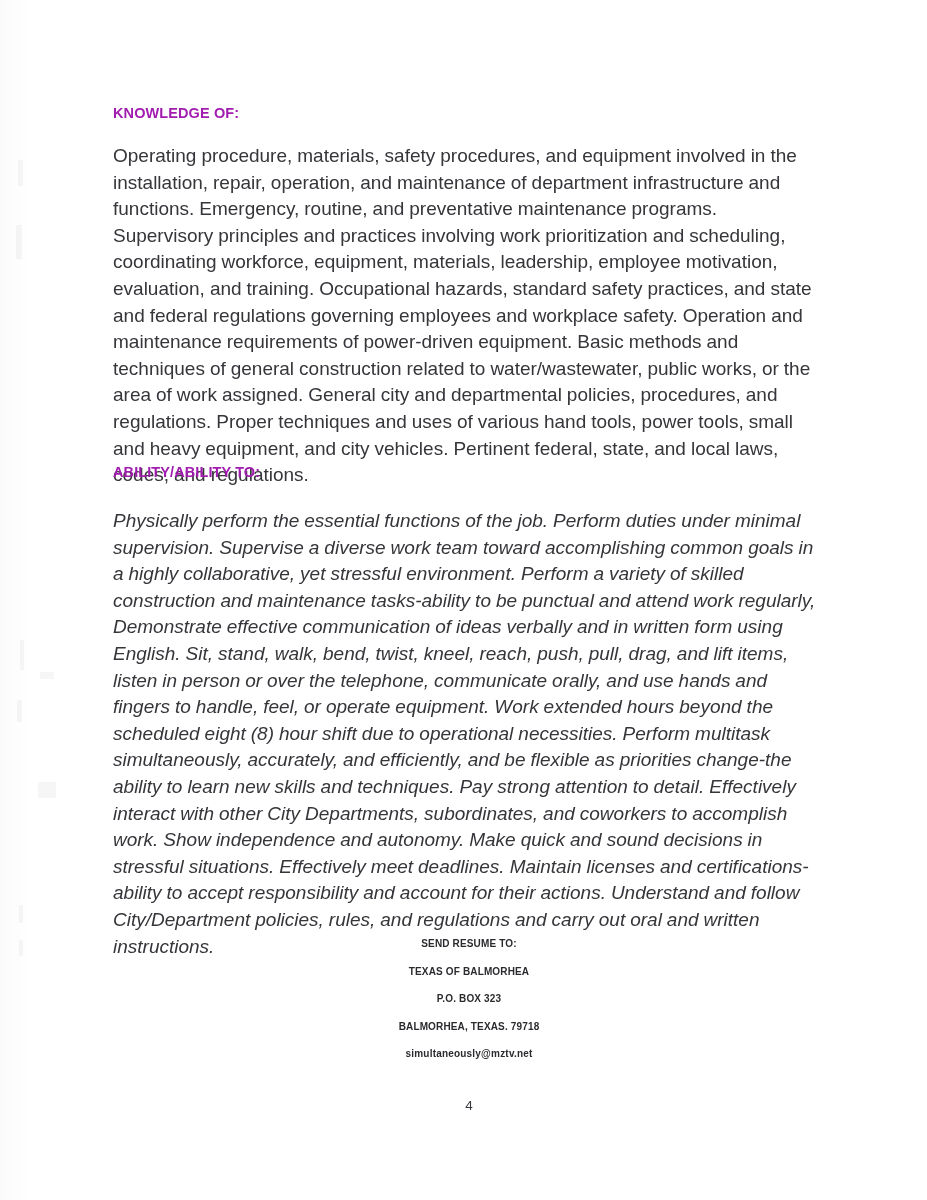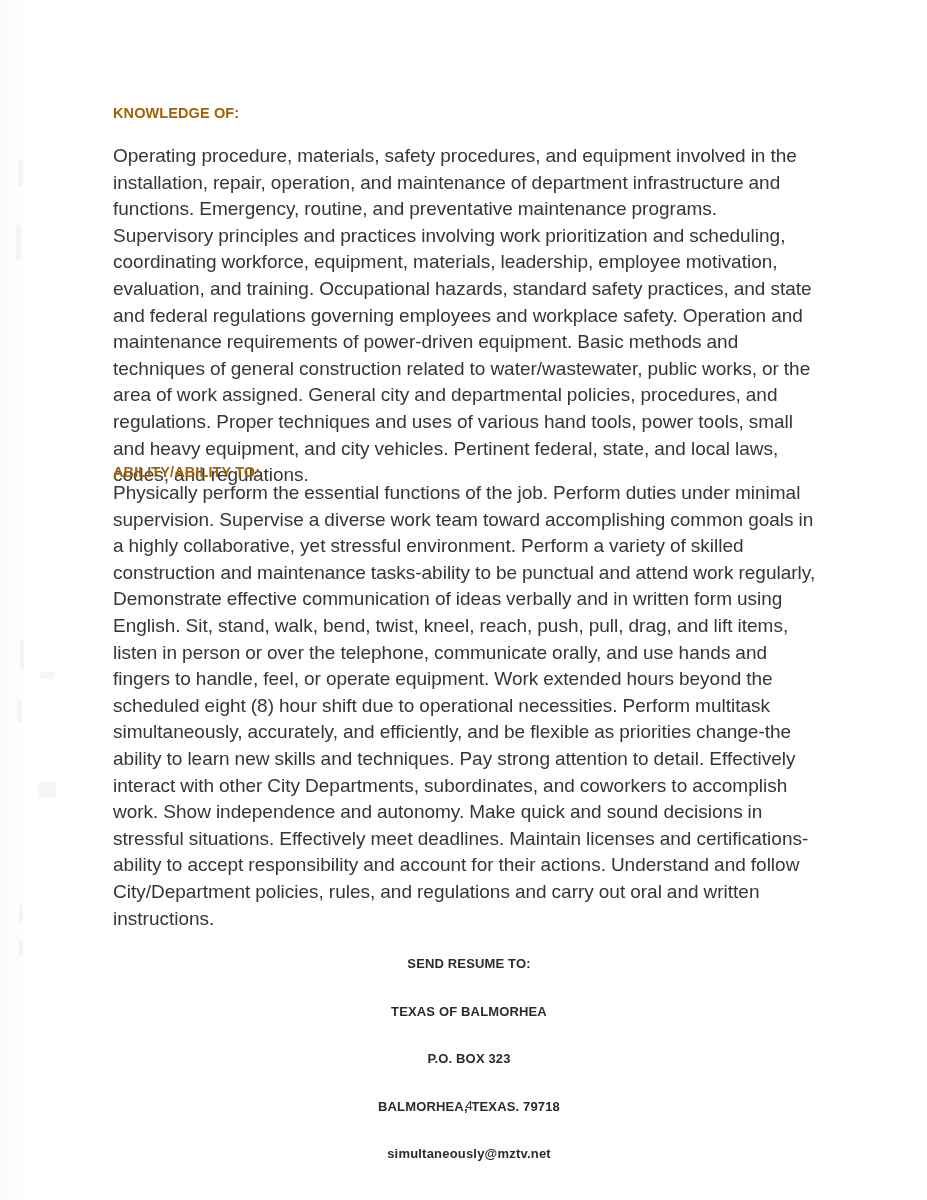--- a/index.html
+++ b/index.html
@@ -41,55 +41,54 @@
   .content {
     position: absolute;
     left: 113px;
     top: 0;
     width: 712px;
   }
 
   .section-heading {
     font-size: 14.5px;
     font-weight: bold;
-    color: #a16207;
+    color: #a21caf;
     letter-spacing: 0.1px;
     margin: 0;
   }
 
   .body-para {
     font-size: 19px;
     line-height: 26.6px;
     color: #35353a;
     margin: 0;
     text-align: left;
     word-spacing: -0.3px;
   }
 
   #knowledge-heading { position: absolute; top: 105px; }
   #knowledge-body    { position: absolute; top: 143px; width: 706px; }
 
   #skills-heading    { position: absolute; top: 464px; }
-  #skills-body       { position: absolute; top: 480px; width: 712px; }
+  #skills-body       { position: absolute; top: 508px; width: 712px; font-style: italic; }
 
   .contact-block {
     position: absolute;
     top: 930px;
     left: 0;
     width: 712px;
     text-align: center;
   }
 
   .contact-line {
-    font-size: 13px;
+    font-size: 10px;
     font-weight: bold;
     color: #2b2b2f;
     line-height: 27.5px;
     letter-spacing: 0.15px;
-    margin-top: 20px;
   }
 
   .contact-line.email {
     letter-spacing: 0.2px;
   }
 
   .page-number {
     position: absolute;
     top: 1098px;
     left: 0;

